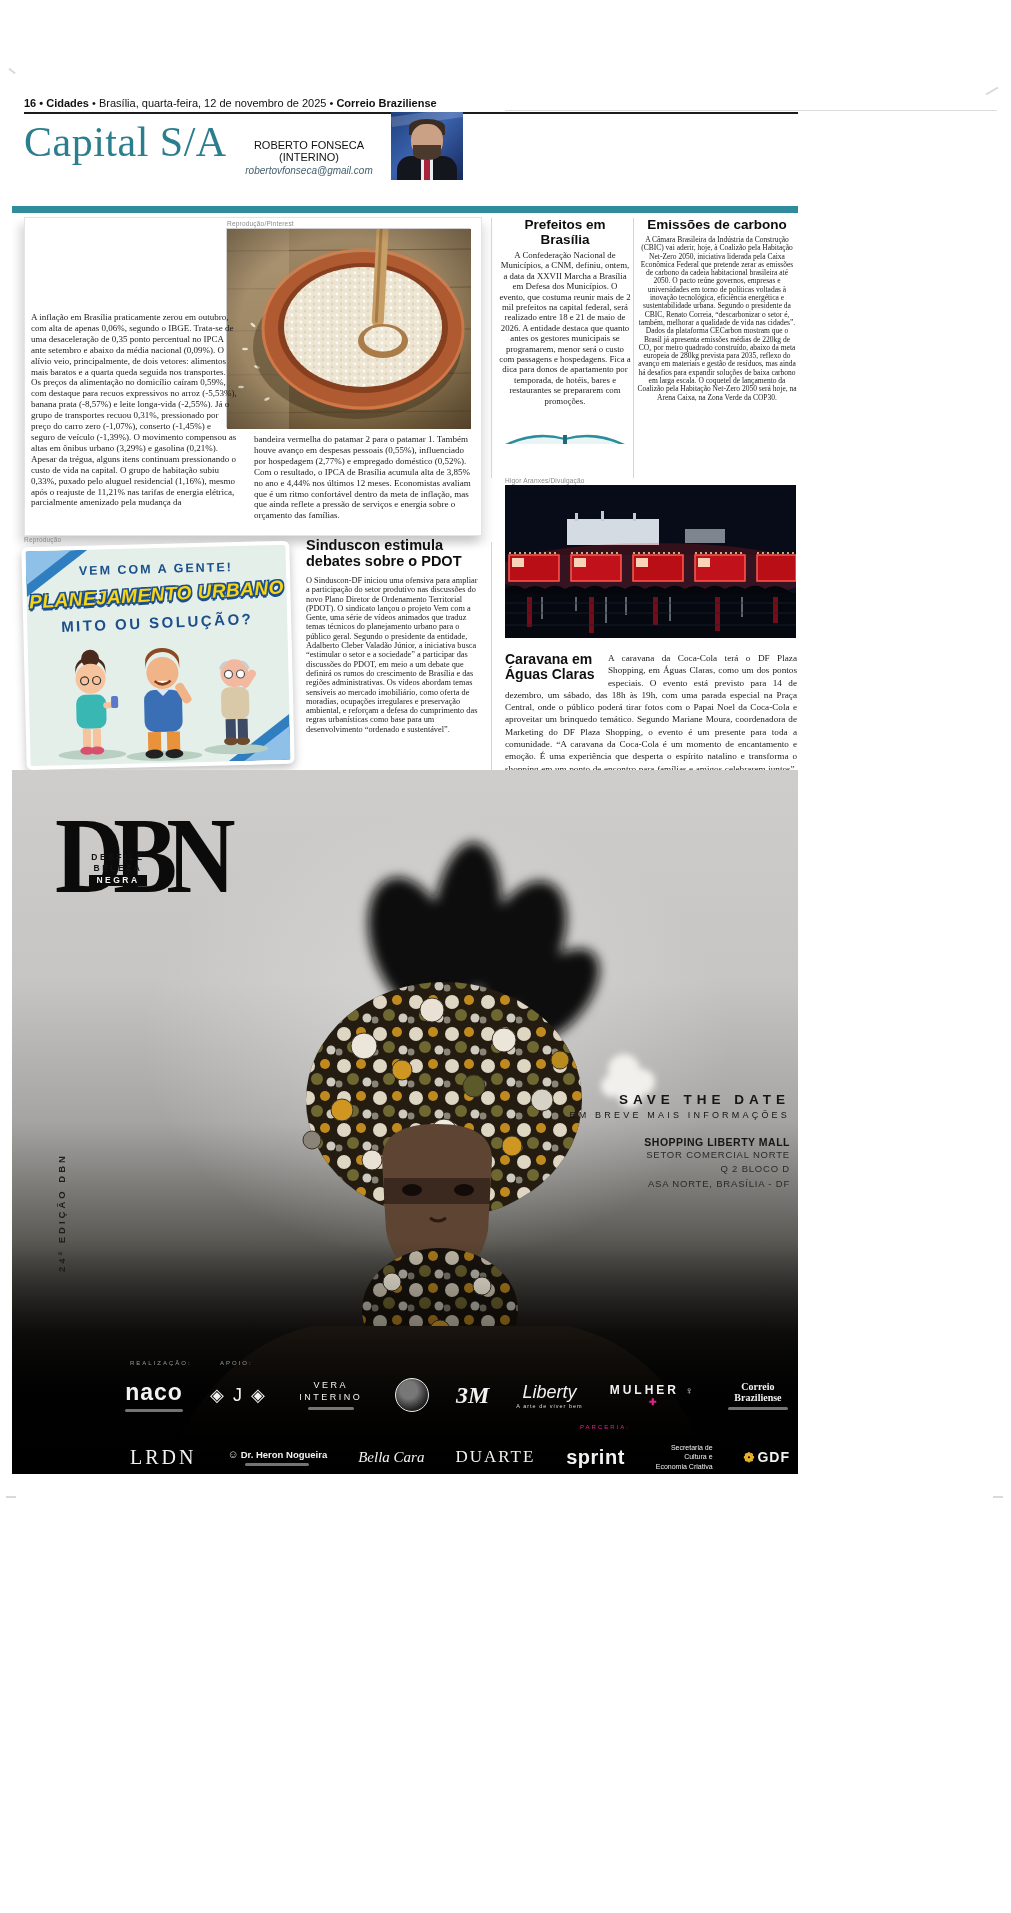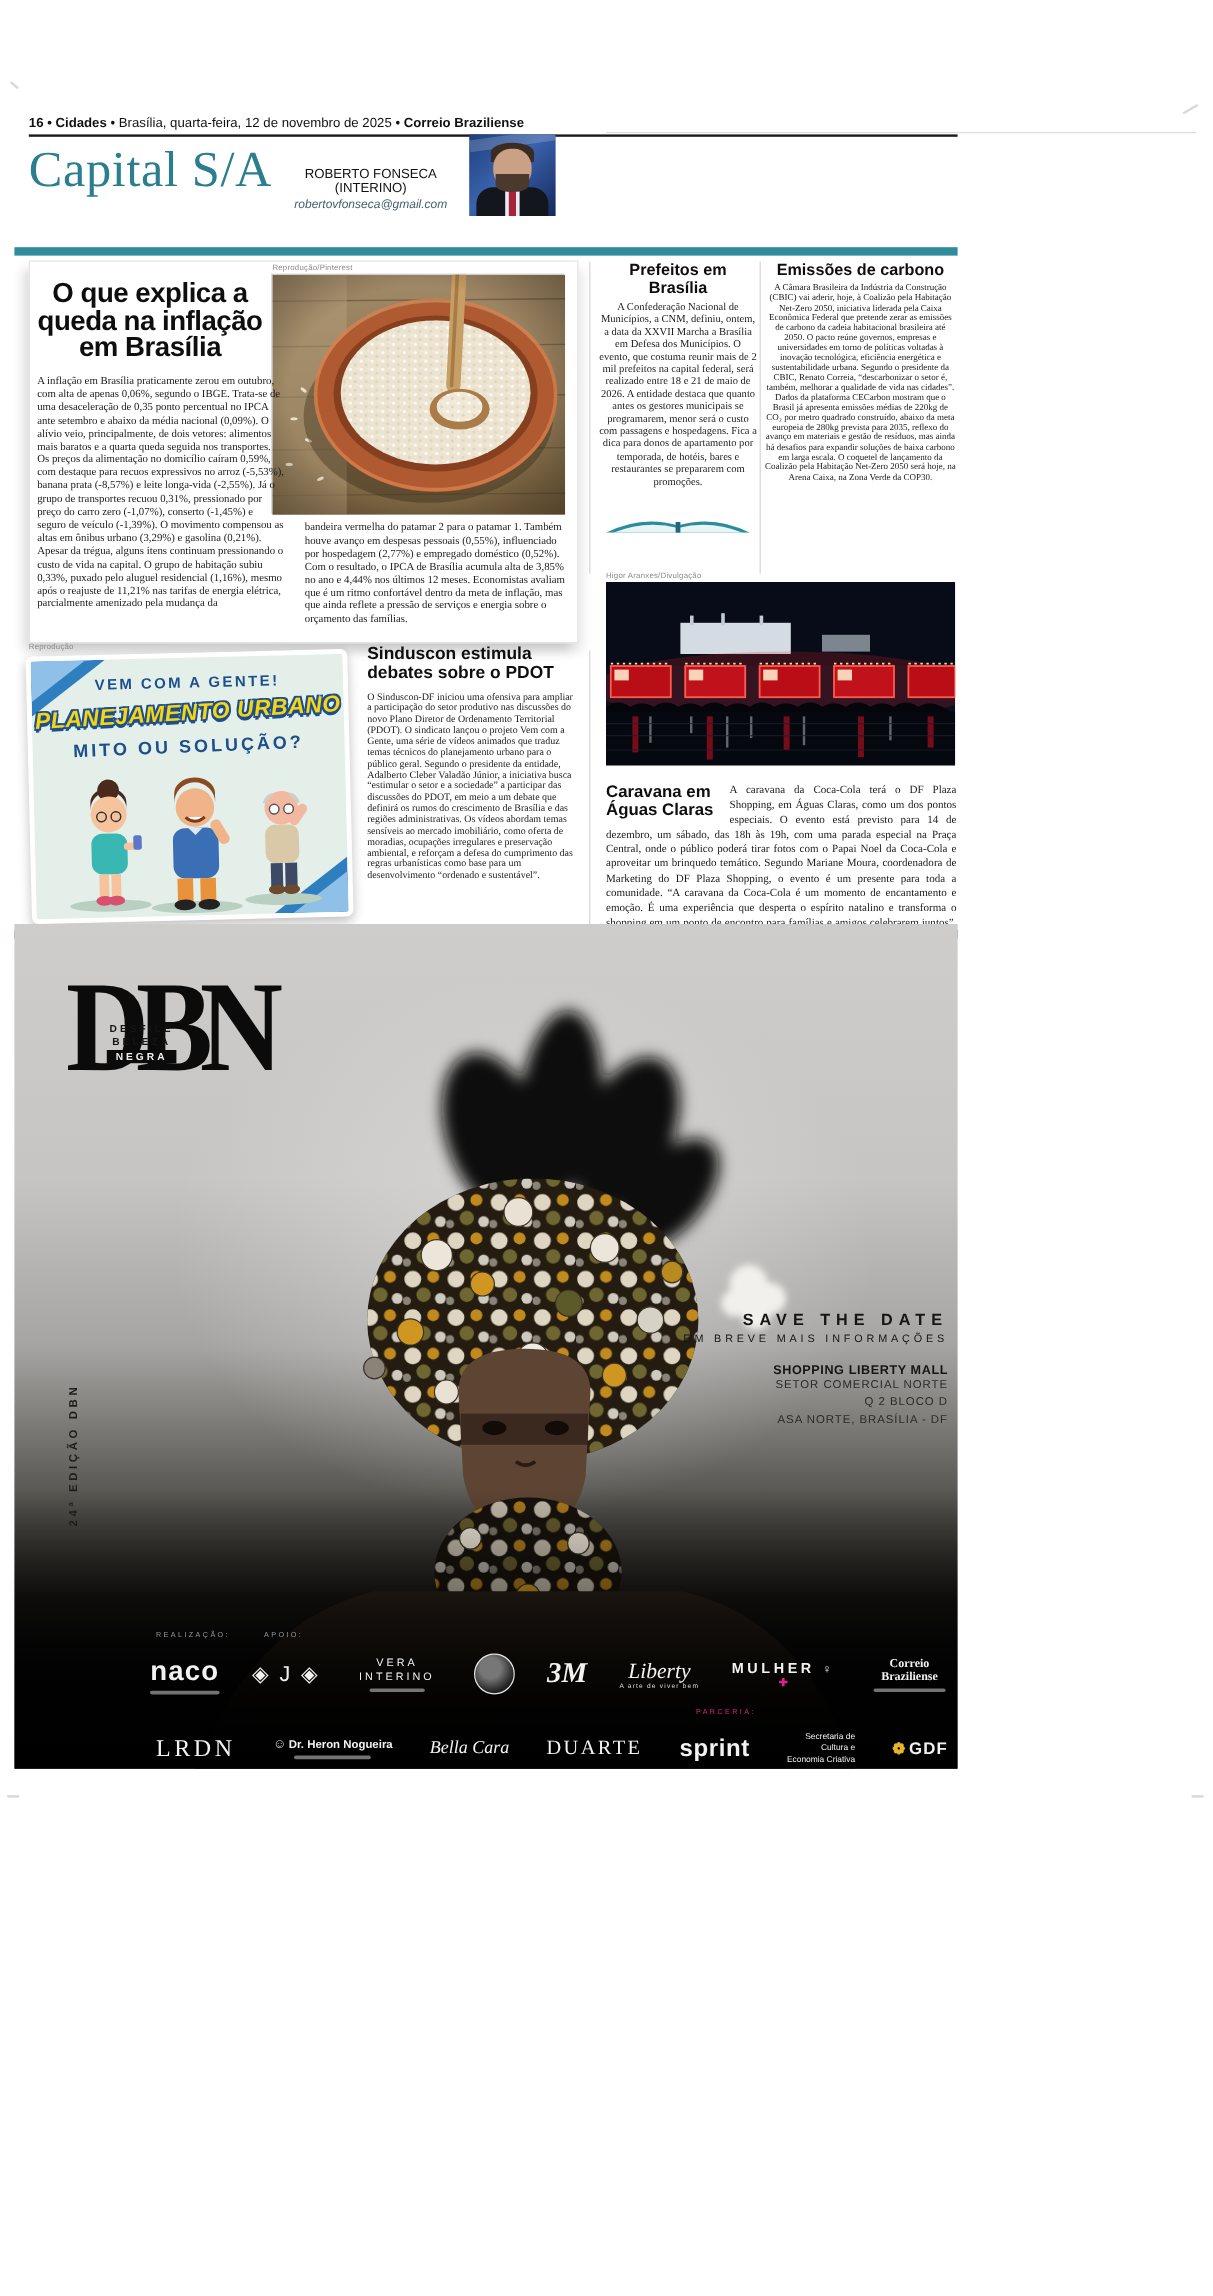--- a/index.html
+++ b/index.html
@@ -109,21 +109,21 @@
   .sponsor-row { position:absolute; display:flex; align-items:center; justify-content:space-between; color:#f2f2f2; }
   .row1 { left:125px; top:1370px; width:668px; height:50px; }
   .row2 { left:130px; top:1434px; width:660px; height:46px; }
   .sp-item { text-align:center; }
   .blur-bar { height:3px; background:rgba(255,255,255,0.45); border-radius:2px; margin-top:3px; }
   .sp-naco { font-size:23px; font-weight:bold; letter-spacing:1px; }
   .sp-diamond { font-size:18px; letter-spacing:2px; }
   .sp-vera { font-size:9px; letter-spacing:2.5px; line-height:1.3; }
   .sp-emblem { width:34px; height:34px; border-radius:50%; border:1.5px solid #e8e8e8; background:radial-gradient(circle at 40% 35%, #777 0 30%, #222 70%); }
   .sp-3m { font-family:"Liberation Serif", serif; font-size:24px; font-style:italic; font-weight:bold; }
-  .sp-liberty { font-family:Liberation Serif, serif; font-size:18px; font-style:italic; }
+  .sp-liberty { font-family:Liberation Sans, sans-serif; font-size:18px; font-style:italic; }
   .sp-liberty-sub { font-size:5.5px; letter-spacing:1px; color:#ddd; }
   .sp-mulher { font-size:12px; font-weight:bold; letter-spacing:3px; }
   .sp-mulher-sym { font-size:10px; color:#f2f2f2; }
   .sp-plus { color:#e0218a; font-size:9px; font-weight:bold; }
   .sp-cb { font-family:"Liberation Serif", serif; font-size:10px; font-weight:bold; line-height:1.15; }
   .sp-lrdn { font-family:"Liberation Serif", serif; font-size:20px; letter-spacing:3px; }
   .sp-heron { font-size:9.5px; font-weight:bold; }
   .sp-bella { font-family:"Liberation Serif", serif; font-size:15px; font-style:italic; }
   .sp-duarte { font-family:"Liberation Serif", serif; font-size:17px; letter-spacing:2px; }
   .sp-sprint { font-size:20px; font-weight:bold; letter-spacing:0.5px; }
@@ -216,21 +216,20 @@
       <g transform="rotate(3 152 50)">
         <rect x="147" y="-6" width="12" height="104" rx="6" fill="#c79e66"></rect>
         <rect x="150" y="-6" width="3" height="100" rx="2" fill="#a57c45"></rect>
       </g>
       <ellipse cx="156" cy="112" rx="25" ry="17" fill="#a97c49"></ellipse>
       <ellipse cx="156" cy="110" rx="19" ry="12.5" fill="#efe8d6"></ellipse>
       <ellipse cx="156" cy="110" rx="19" ry="12.5" fill="url(#ricep)" opacity="0.8"></ellipse>
       <rect width="244" height="200" fill="url(#vig)"></rect>
     </svg>
   </div>
-  <div class="headline">O que explica a queda na inflação em Brasília</div>
   <div class="lead-col1 body-serif">A inflação em Brasília praticamente zerou em outubro, com alta de apenas 0,06%, segundo o IBGE. Trata-se de uma desaceleração de 0,35 ponto percentual no IPCA ante setembro e abaixo da média nacional (0,09%). O alívio veio, principalmente, de dois vetores: alimentos mais baratos e a quarta queda seguida nos transportes. Os preços da alimentação no domicílio caíram 0,59%, com destaque para recuos expressivos no arroz (-5,53%), banana prata (-8,57%) e leite longa-vida (-2,55%). Já o grupo de transportes recuou 0,31%, pressionado por preço do carro zero (-1,07%), conserto (-1,45%) e seguro de veículo (-1,39%). O movimento compensou as altas em ônibus urbano (3,29%) e gasolina (0,21%). Apesar da trégua, alguns itens continuam pressionando o custo de vida na capital. O grupo de habitação subiu 0,33%, puxado pelo aluguel residencial (1,16%), mesmo após o reajuste de 11,21% nas tarifas de energia elétrica, parcialmente amenizado pela mudança da</div>
   <div class="lead-col2 body-serif">bandeira vermelha do patamar 2 para o patamar 1. Também houve avanço em despesas pessoais (0,55%), influenciado por hospedagem (2,77%) e empregado doméstico (0,52%). Com o resultado, o IPCA de Brasília acumula alta de 3,85% no ano e 4,44% nos últimos 12 meses. Economistas avaliam que é um ritmo confortável dentro da meta de inflação, mas que ainda reflete a pressão de serviços e energia sobre o orçamento das famílias.</div>
 
   <div class="vline vl1"></div>
   <div class="vline vl2"></div>
   <div class="vline vl3"></div>
 
   <div class="col-title prefeitos-title">Prefeitos em Brasília</div>
   <div class="prefeitos-body body-serif">A Confederação Nacional de Municípios, a CNM, definiu, ontem, a data da XXVII Marcha a Brasília em Defesa dos Municípios. O evento, que costuma reunir mais de 2 mil prefeitos na capital federal, será realizado entre 18 e 21 de maio de 2026. A entidade destaca que quanto antes os gestores municipais se programarem, menor será o custo com passagens e hospedagens. Fica a dica para donos de apartamento por temporada, de hotéis, bares e restaurantes se prepararem com promoções.</div>
   <div class="book-graphic">

